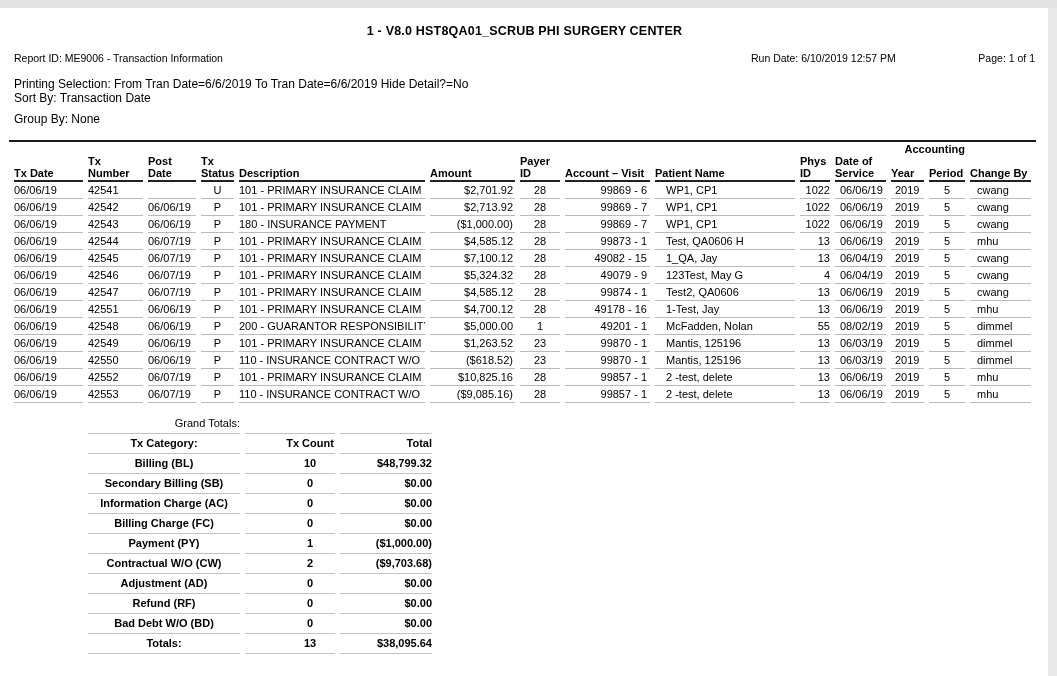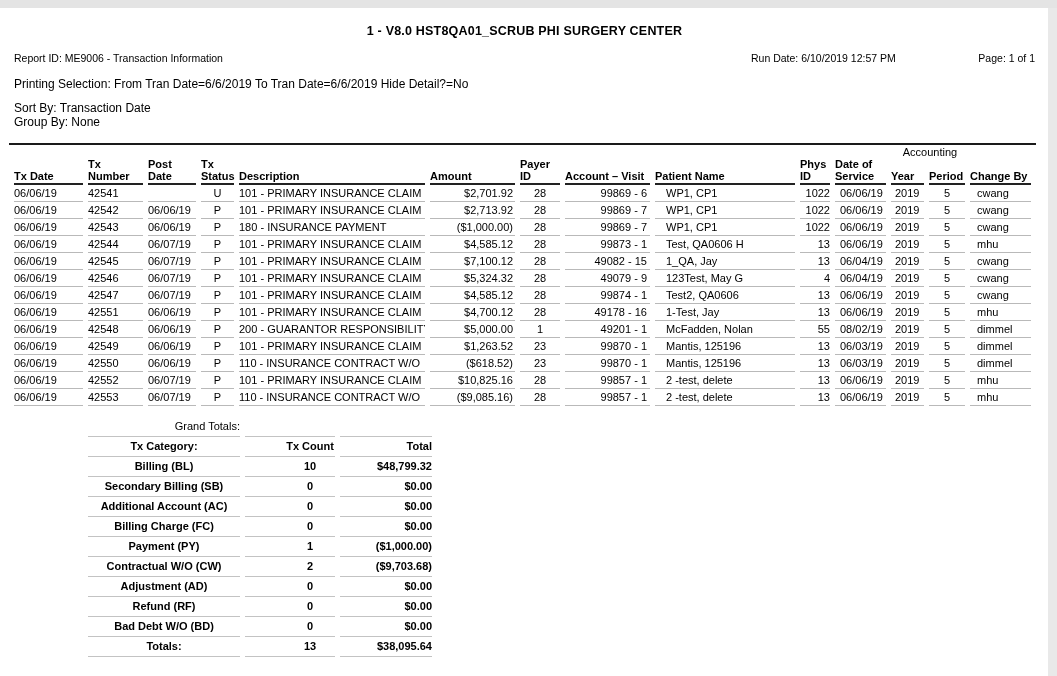--- a/index.html
+++ b/index.html
@@ -14,36 +14,36 @@
   .content{margin:0 0 0 14px;width:1021px}
 
   .title{margin-top:16px;text-align:center;font-weight:bold;font-size:12.5px;letter-spacing:0.2px}
 
   .meta-row{display:flex;margin-top:14px;font-size:10.5px}
   .meta-row .report-id{flex:1}
   .meta-row .run-date{width:222px}
   .meta-row .page-num{width:62px;text-align:right;white-space:nowrap}
   .meta-line{font-size:12px}
   .printing{margin-top:13px}
-  .sortby{margin-top:10px}
-  .groupby{}
+  .sortby{}
+  .groupby{margin-top:7px}
 
   
   table.tx{
     border-collapse:separate;border-spacing:5px 0;table-layout:fixed;
     width:1027px;margin-left:-5px;margin-top:14px;
     font-size:11px;border-top:2px solid #1a1a1a;
   }
   .tx col.c0{width:69px}.tx col.c1{width:55px}.tx col.c2{width:48px}
   .tx col.c3{width:33px}.tx col.c4{width:186px}.tx col.c5{width:85px}
   .tx col.c6{width:40px}.tx col.c7{width:85px}.tx col.c8{width:140px}
   .tx col.c9{width:30px}.tx col.c10{width:51px}.tx col.c11{width:33px}
   .tx col.c12{width:36px}.tx col.c13{width:61px}
 
-  .tx thead tr.group th{font-weight:normal;text-align:center;height:13px;vertical-align:bottom;padding:0 0 0 4px;white-space:nowrap;overflow:visible}
+  .tx thead tr.group th{font-weight:bold;text-align:right;height:13px;vertical-align:bottom;padding:0 0 0 4px;white-space:nowrap;overflow:visible}
   .tx thead tr.labels th{
     font-weight:bold;vertical-align:bottom;text-align:left;
     border-bottom:2px solid #222;padding:0 0 1px 0;
     white-space:pre-line;line-height:12px;overflow:visible
   }
   .tx tbody td{
     border-bottom:1px solid #b9b9b9;height:16px;line-height:16px;
     padding:0;white-space:nowrap;overflow:hidden
   }
   
@@ -374,21 +374,21 @@
             <td class="g0">Billing (BL)</td>
             <td class="g1">10</td>
             <td class="g2">$48,799.32</td>
           </tr>
           <tr>
             <td class="g0">Secondary Billing (SB)</td>
             <td class="g1">0</td>
             <td class="g2">$0.00</td>
           </tr>
           <tr>
-            <td class="g0">Additional Account (AC)</td>
+            <td class="g0">Information Charge (AC)</td>
             <td class="g1">0</td>
             <td class="g2">$0.00</td>
           </tr>
           <tr>
             <td class="g0">Billing Charge (FC)</td>
             <td class="g1">0</td>
             <td class="g2">$0.00</td>
           </tr>
           <tr>
             <td class="g0">Payment (PY)</td>

